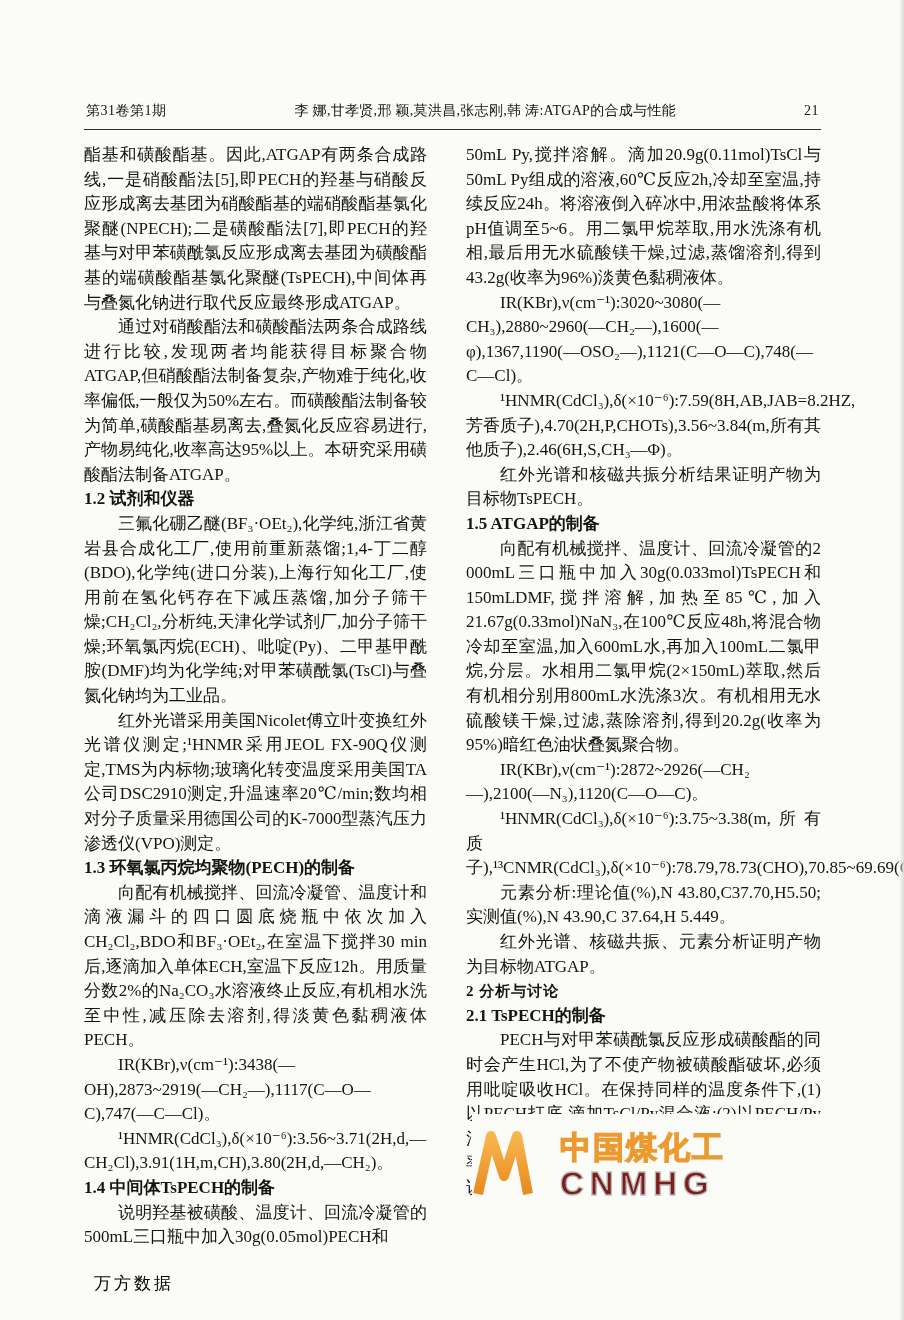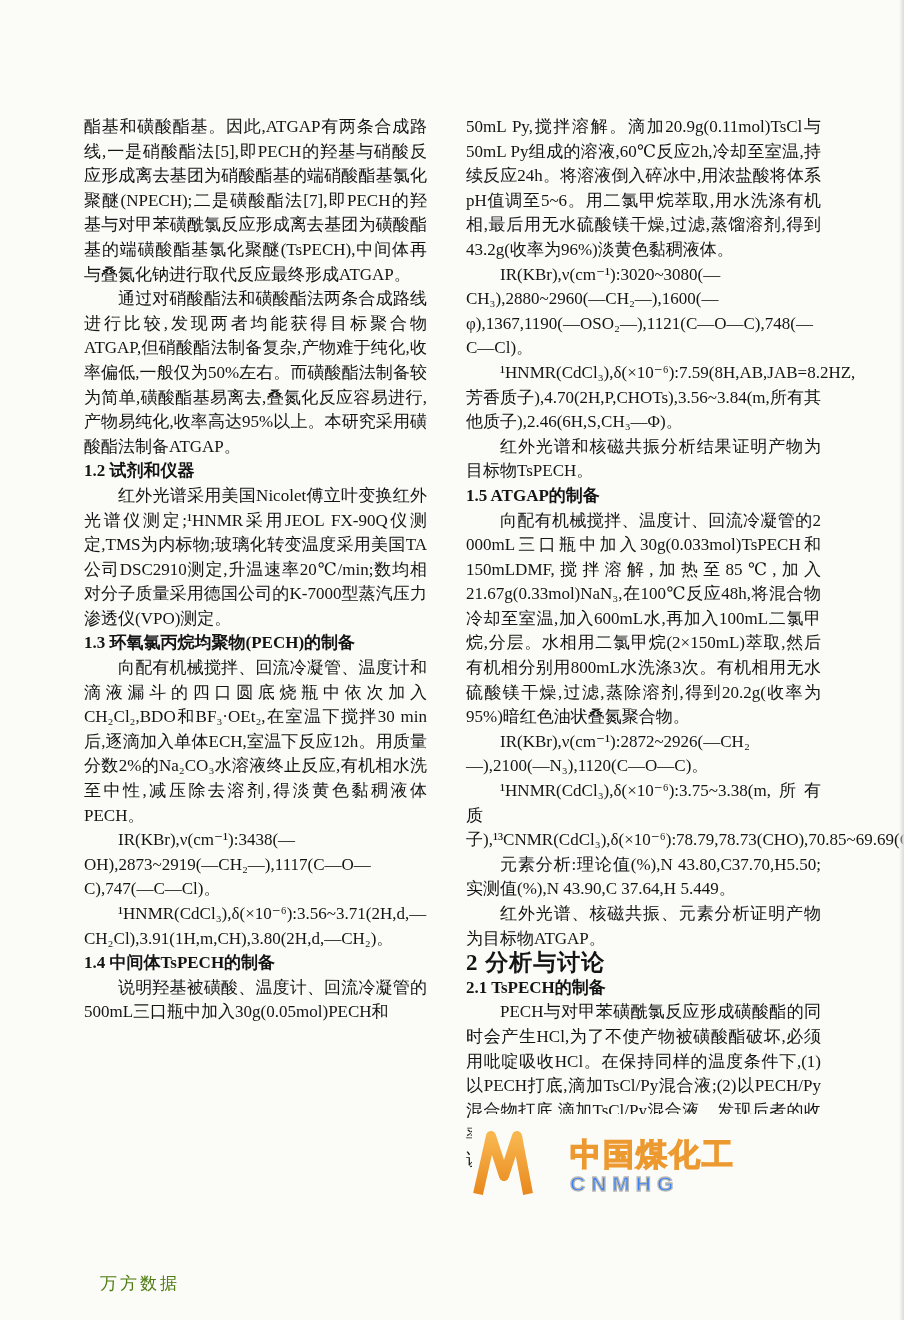--- a/index.html
+++ b/index.html
@@ -27,56 +27,62 @@
   .pg-header .issue{white-space:nowrap;}
   .pg-header .running{white-space:nowrap;letter-spacing:.3px;}
   .pg-header .pageno{white-space:nowrap;}
   .cols{display:flex;gap:39px;margin-top:13px;}
   .col{width:355px;font-size:17px;line-height:24.6px;text-align:justify;}
   .col p{margin:0;}
   .ind{text-indent:2em;}
   .cont{text-indent:0;}
   .h-sub{font-weight:bold;margin:1px 0;}
   .h-sub2{font-weight:bold;margin:10px 0 8px;}
-  .h-main{font-weight:bold;font-size:23px;letter-spacing:1px;margin:20px 0 16px;}
+  .h-main{font-weight:bold;font-size:15px;letter-spacing:1px;margin:20px 0 16px;}
   .footer-brand{
-    position:absolute;left:100px;top:1272px;
-    font-size:17px;color:#4d7c0f;letter-spacing:3px;
+    position:absolute;left:94px;top:1272px;
+    font-size:17px;color:#000000;letter-spacing:3px;
   }
   .watermark{
     position:absolute;left:472px;top:1114px;width:358px;height:104px;
     background:#fbfbf8;
-    display:flex;align-items:center;gap:10px;
+    display:flex;align-items:center;
   }
   .wm-text{display:flex;flex-direction:column;justify-content:center;}
   .wm-cn{
     font-size:31px;font-weight:bold;line-height:1.15;letter-spacing:2px;
     color:#fdeccd;-webkit-text-stroke:1.3px #ec9a30;
     font-family:"Liberation Sans","DejaVu Sans",sans-serif;
   }
   .wm-en{
-    font-size:21px;font-weight:bold;line-height:1.1;letter-spacing:6px;
-    color:#3b82f6;-webkit-text-stroke:1.3px #b9b9b5;
+    font-size:33px;font-weight:bold;line-height:1.1;letter-spacing:6px;
+    color:#7f1d1d;-webkit-text-stroke:1.3px #b9b9b5;
     font-family:"Liberation Sans","DejaVu Sans",sans-serif;
   }
 </style>
 </head>
 <body>
 
 <div class="page">
 
   <div class="content">
 
+    <div class="pg-header">
+      <span class="issue">第31卷第1期</span>
+      <span class="running">李  娜,甘孝贤,邢  颖,莫洪昌,张志刚,韩  涛:ATGAP的合成与性能</span>
+      <span class="pageno">21</span>
+    </div>
 
     <div class="cols">
 
       <div class="col">
         <p class="cont">酯基和磺酸酯基。因此,ATGAP有两条合成路线,一是硝酸酯法[5],即PECH的羟基与硝酸反应形成离去基团为硝酸酯基的端硝酸酯基氯化聚醚(NPECH);二是磺酸酯法[7],即PECH的羟基与对甲苯磺酰氯反应形成离去基团为磺酸酯基的端磺酸酯基氯化聚醚(TsPECH),中间体再与叠氮化钠进行取代反应最终形成ATGAP。</p>
         <p class="ind">通过对硝酸酯法和磺酸酯法两条合成路线进行比较,发现两者均能获得目标聚合物ATGAP,但硝酸酯法制备复杂,产物难于纯化,收率偏低,一般仅为50%左右。而磺酸酯法制备较为简单,磺酸酯基易离去,叠氮化反应容易进行,产物易纯化,收率高达95%以上。本研究采用磺酸酯法制备ATGAP。</p>
         <p class="h-sub">1.2  试剂和仪器</p>
+        <p class="ind">三氟化硼乙醚(BF₃·OEt₂),化学纯,浙江省黄岩县合成化工厂,使用前重新蒸馏;1,4-丁二醇(BDO),化学纯(进口分装),上海行知化工厂,使用前在氢化钙存在下减压蒸馏,加分子筛干燥;CH₂Cl₂,分析纯,天津化学试剂厂,加分子筛干燥;环氧氯丙烷(ECH)、吡啶(Py)、二甲基甲酰胺(DMF)均为化学纯;对甲苯磺酰氯(TsCl)与叠氮化钠均为工业品。</p>
         <p class="ind">红外光谱采用美国Nicolet傅立叶变换红外光谱仪测定;¹HNMR采用JEOL FX-90Q仪测定,TMS为内标物;玻璃化转变温度采用美国TA公司DSC2910测定,升温速率20℃/min;数均相对分子质量采用德国公司的K-7000型蒸汽压力渗透仪(VPO)测定。</p>
         <p class="h-sub">1.3  环氧氯丙烷均聚物(PECH)的制备</p>
         <p class="ind">向配有机械搅拌、回流冷凝管、温度计和滴液漏斗的四口圆底烧瓶中依次加入CH₂Cl₂,BDO和BF₃·OEt₂,在室温下搅拌30 min后,逐滴加入单体ECH,室温下反应12h。用质量分数2%的Na₂CO₃水溶液终止反应,有机相水洗至中性,减压除去溶剂,得淡黄色黏稠液体PECH。</p>
         <p class="ind">IR(KBr),ν(cm⁻¹):3438(—OH),2873~2919(—CH₂—),1117(C—O—C),747(—C—Cl)。</p>
         <p class="ind">¹HNMR(CdCl₃),δ(×10⁻⁶):3.56~3.71(2H,d,—CH₂Cl),3.91(1H,m,CH),3.80(2H,d,—CH₂)。</p>
         <p class="h-sub">1.4  中间体TsPECH的制备</p>
         <p class="ind">说明羟基被磺酸、温度计、回流冷凝管的500mL三口瓶中加入30g(0.05mol)PECH和</p>
       </div>
 
       <div class="col">

